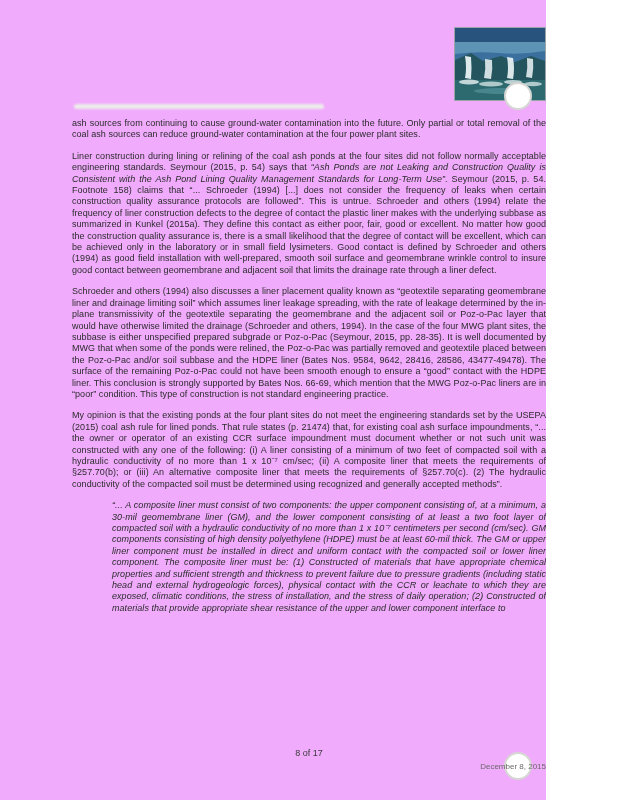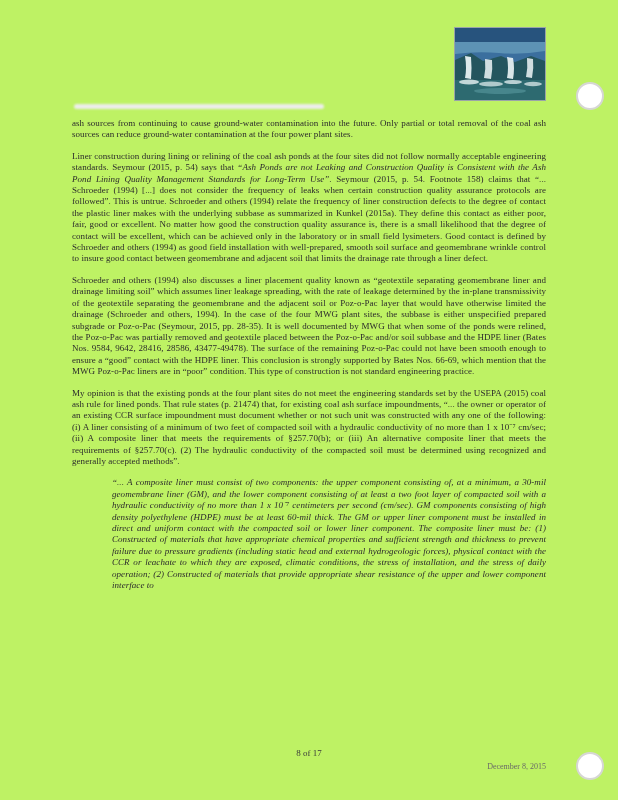--- a/index.html
+++ b/index.html
@@ -1,21 +1,21 @@
 <!DOCTYPE html>
 <html><head>
 <meta charset="utf-8">
 <style>
   html, body { margin: 0; padding: 0; background: #ffffff; }
   .page {
     position: relative;
-    width: 618px;
+    width: 546px;
     height: 800px;
-    background: #bef264;
-    font-family: Liberation Serif, serif;
+    background: #f0abfc;
+    font-family: Liberation Sans, sans-serif;
     color: #2b2b2b;
     overflow: hidden;
   }
   .photo-frame {
     position: absolute;
     top: 28px;
     left: 455px;
     width: 90px;
     height: 72px;
     box-shadow: 0 0 0 1px #9aa4a8;

